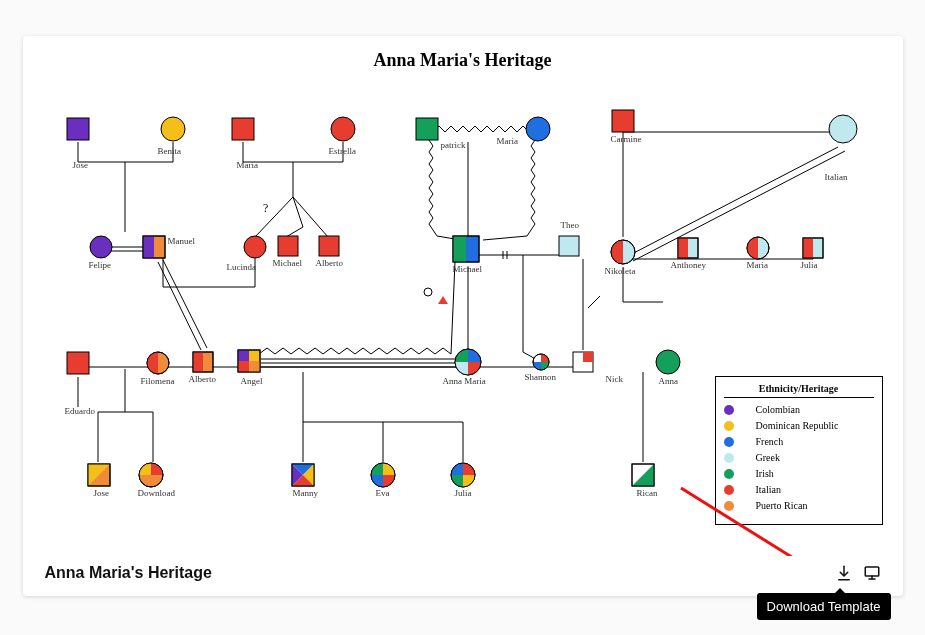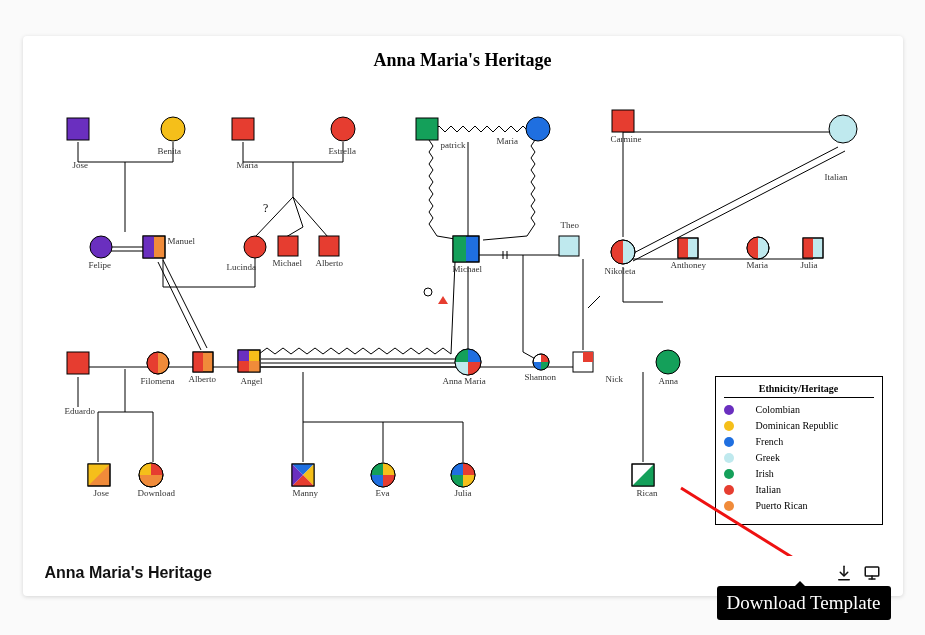--- a/index.html
+++ b/index.html
@@ -87,22 +87,22 @@
   .icon-btn {
     cursor: pointer;
     display: inline-flex;
   }
   .tooltip {
     position: absolute;
     right: 12px;
     bottom: -24px;
     background: #000;
     color: #fff;
-    font-size: 19px;
-    font-family: Liberation Serif, serif;
+    font-size: 13px;
+    font-family: Liberation Sans, sans-serif;
     padding: 6px 10px;
     border-radius: 3px;
     white-space: nowrap;
   }
   .tooltip::before {
     content: "";
     position: absolute;
     top: -5px;
     left: 78px;
     border: 5px solid transparent;

